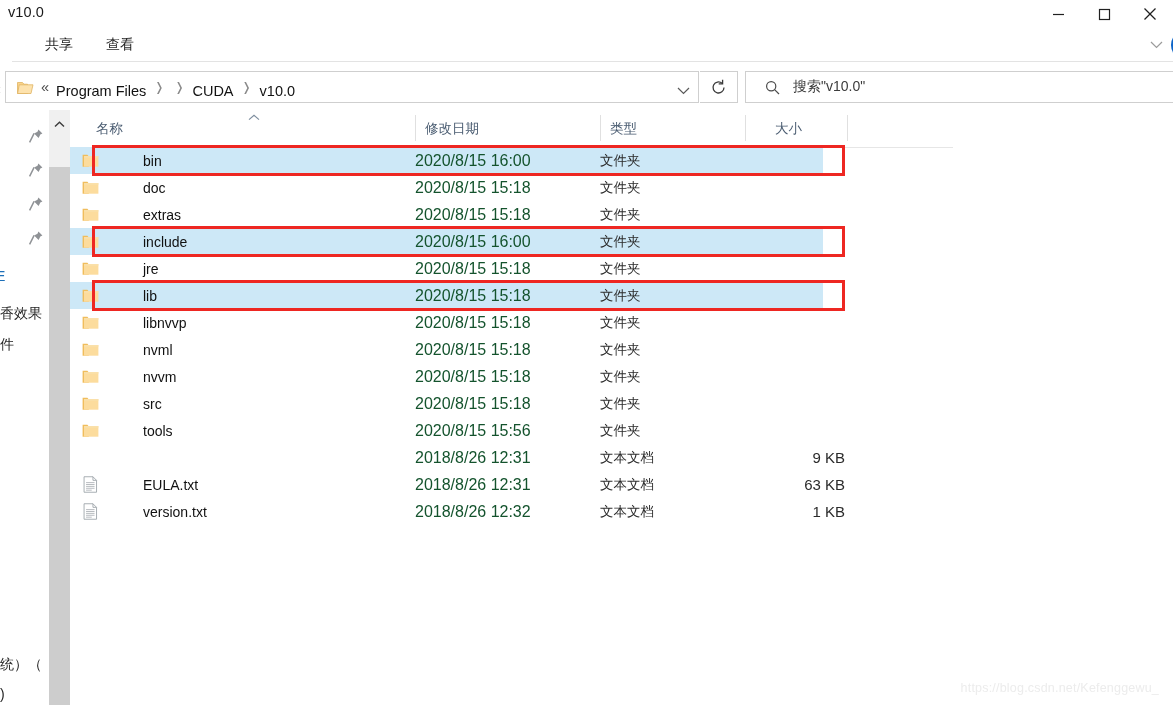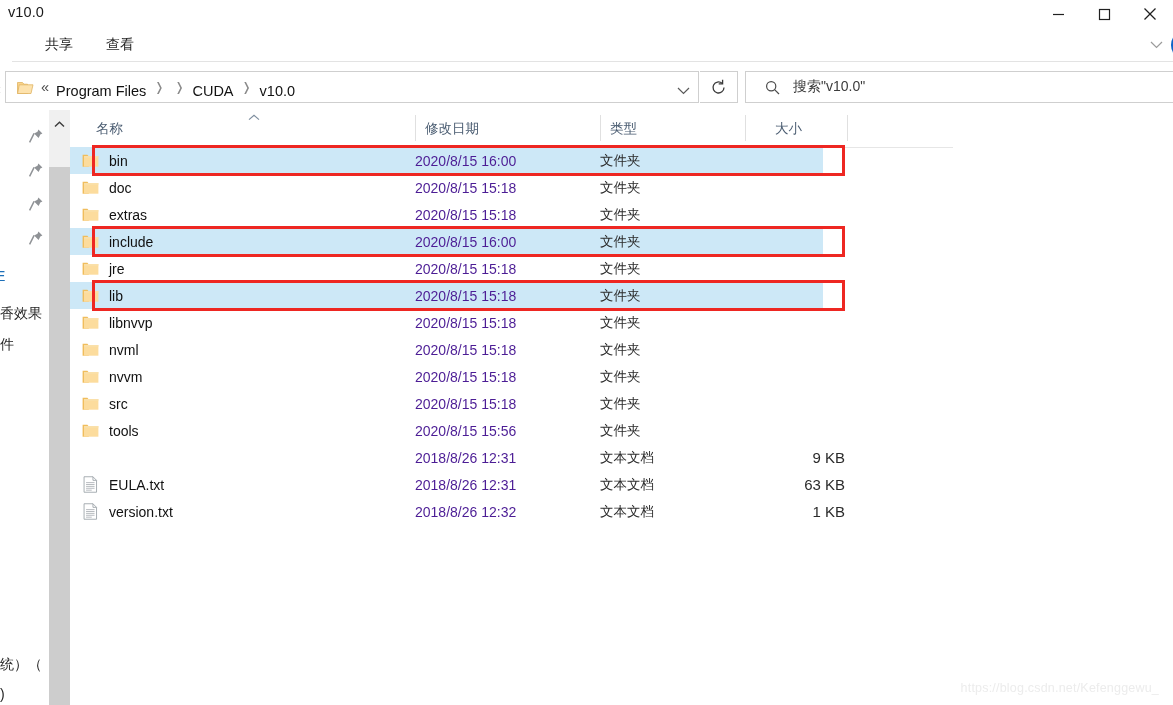--- a/index.html
+++ b/index.html
@@ -298,34 +298,35 @@
     width: 753px;
   }
   .cell-name {
     position: absolute;
     left: 0;
     display: flex;
     align-items: center;
     font-size: 14px;
     color: #111111;
     white-space: nowrap;
+    gap: 34px;
   }
   .ficon {
     width: 17px;
     height: 17px;
     margin-left: 12px;
     margin-right: 10px;
     flex: none;
     display: block;
   }
   .cell-date {
     position: absolute;
     left: 345px;
-    font-size: 14px;
-    color: #4c1d95;
+    font-size: 16px;
+    color: #14532d;
     white-space: nowrap;
   }
   .cell-type {
     position: absolute;
     left: 530px;
     font-size: 13.5px;
     color: #2b2b2b;
     white-space: nowrap;
   }
   .cell-size {

